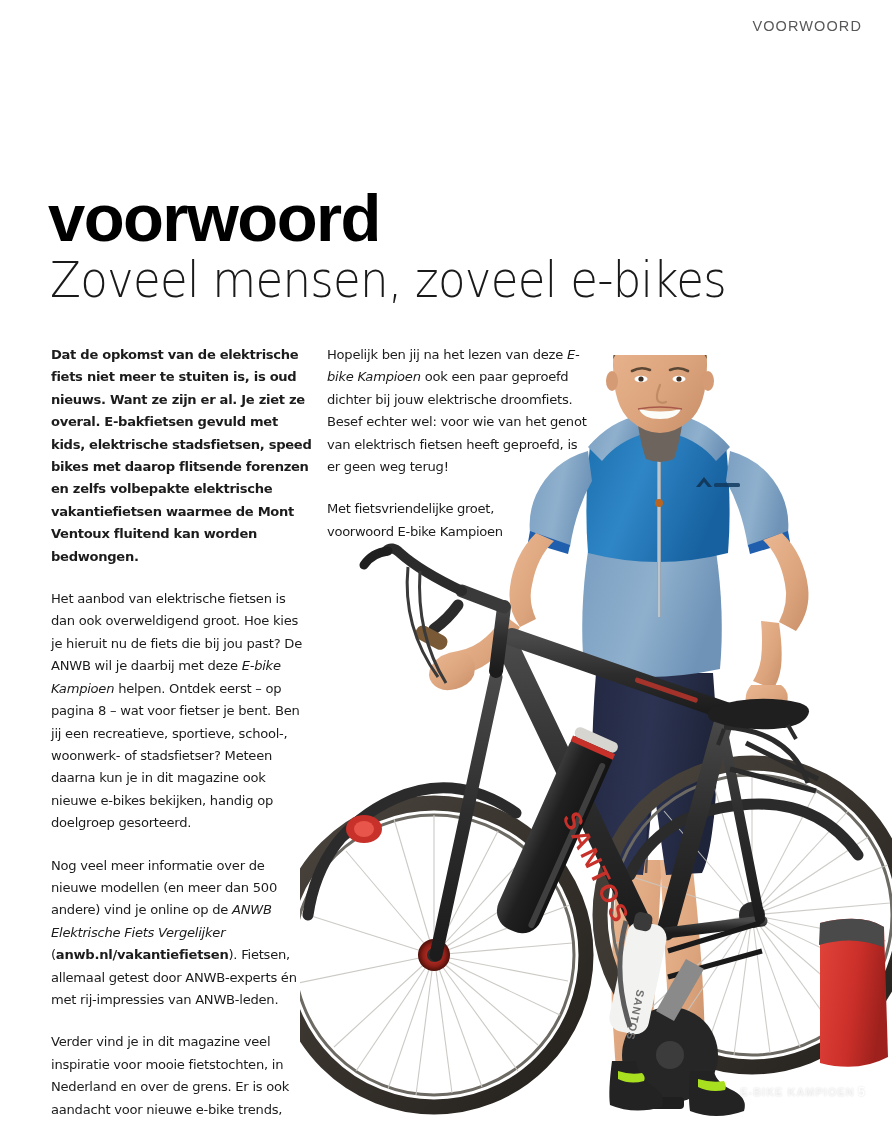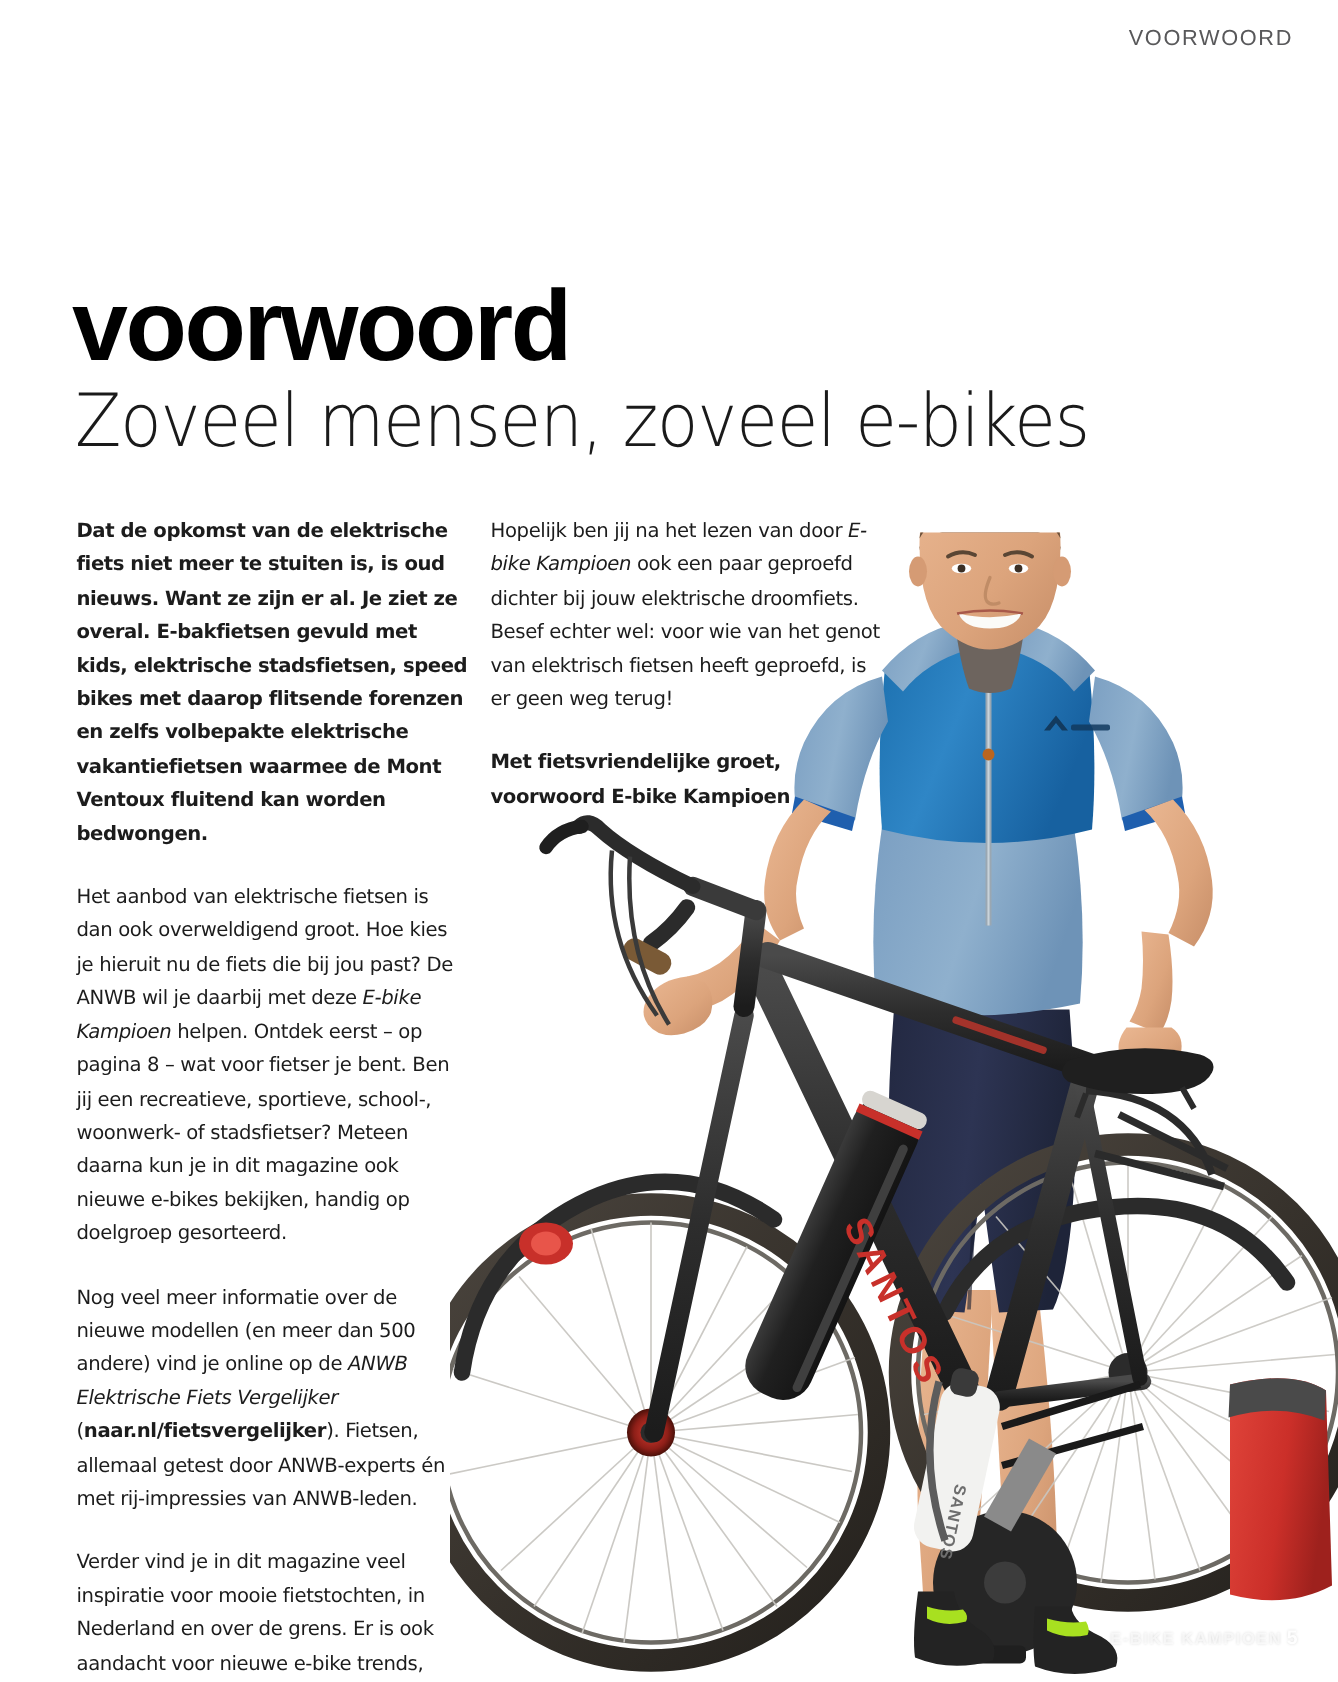--- a/index.html
+++ b/index.html
@@ -51,21 +51,21 @@
     font-family: "DejaVu Sans", sans-serif;
     letter-spacing: -0.25px;
   }
   .col-left  { left: 51px; }
   .col-right { left: 327px; }
   .col p { margin: 0 0 20px 0; }
   .col p.tight { margin-bottom: 0; }
   .col .lead { font-weight: 700; letter-spacing: -0.3px; }
   .col em { font-style: italic; }
   .col b  { font-weight: 700; }
-  .sig { font-weight: 700; letter-spacing: -0.3px; }
+  .sig { font-weight: 400; letter-spacing: -0.3px; }
 
   
   .footer {
     position: absolute; right: 26px; bottom: 22px; z-index: 4;
     font-size: 11px; letter-spacing: 1px; font-weight: 700;
     color: rgba(255,255,255,0.62);
     text-shadow: 0 0 2px rgba(0,0,0,0.15);
   }
   .footer .pg { color: rgba(255,255,255,0.95); font-size: 13px; margin-left: 3px; }
 </style>
@@ -324,28 +324,28 @@
     </svg>
   </div>
 
   <div class="cols">
 
     <div class="col col-left">
       <p class="lead">Dat de opkomst van de elektrische fiets niet meer te stuiten is, is oud nieuws. Want ze zijn er al. Je ziet ze overal. E-bakfietsen gevuld met kids, elektrische stadsfietsen, speed bikes met daarop flitsende forenzen en zelfs volbepakte elektrische vakantiefietsen waarmee de Mont Ventoux fluitend kan worden bedwongen.</p>
 
       <p><span>Het aanbod van elektrische fietsen is dan ook overweldigend groot. Hoe kies je hieruit nu de fiets die bij jou past? De ANWB wil je daarbij met deze </span><em>E-bike Kampioen</em><span> helpen. Ontdek eerst – op pagina 8 – wat voor fietser je bent. Ben jij een recreatieve, sportieve, school-, woonwerk- of stadsfietser? Meteen daarna kun je in dit magazine ook nieuwe e-bikes bekijken, handig op doelgroep gesorteerd.</span></p>
 
-      <p><span>Nog veel meer informatie over de nieuwe modellen (en meer dan 500 andere) vind je online op de </span><em>ANWB Elektrische Fiets Vergelijker</em><span> (</span><b>naar.nl/fietsvergelijker</b><span>). Fietsen, allemaal getest door ANWB-experts én met rij-impressies van ANWB-leden.</span></p>
+      <p><span>Nog veel meer informatie over de nieuwe modellen (en meer dan 500 andere) vind je online op de </span><em>ANWB Elektrische Fiets Vergelijker</em><span> (</span><b>anwb.nl/vakantiefietsen</b><span>). Fietsen, allemaal getest door ANWB-experts én met rij-impressies van ANWB-leden.</span></p>
 
       <p class="tight">Verder vind je in dit magazine veel inspiratie voor mooie fietstochten, in Nederland en over de grens. Er is ook aandacht voor nieuwe e-bike trends, voor de e-bike accu en de verschillende motoren, voor het leasen van een fijne fiets en voor ervaringen van gebruikers. Ervaringen waaruit blijkt dat elektrische fietsen voor meerdere doelen gebruikt worden. Zo heeft Edwin (zie pagina 46) een vakantie-</p>
     </div>
 
     <div class="col col-right">
 
-      <p><span>Hopelijk ben jij na het lezen van door </span><em>E-bike Kampioen</em><span> ook een paar geproefd dichter bij jouw elektrische droomfiets.</span><br><span>Besef echter wel: voor wie van het genot van elektrisch fietsen heeft geproefd, is er geen weg terug!</span></p>
+      <p><span>Hopelijk ben jij na het lezen van deze </span><em>E-bike Kampioen</em><span> ook een paar geproefd dichter bij jouw elektrische droomfiets.</span><br><span>Besef echter wel: voor wie van het genot van elektrisch fietsen heeft geproefd, is er geen weg terug!</span></p>
 
       <p class="sig"><span>Met fietsvriendelijke groet,</span><br><span>voorwoord E-bike Kampioen</span></p>
     </div>
 
   </div>
 
   <div class="footer">
     <span>E-BIKE KAMPIOEN</span><span class="pg">5</span>
   </div>
 

